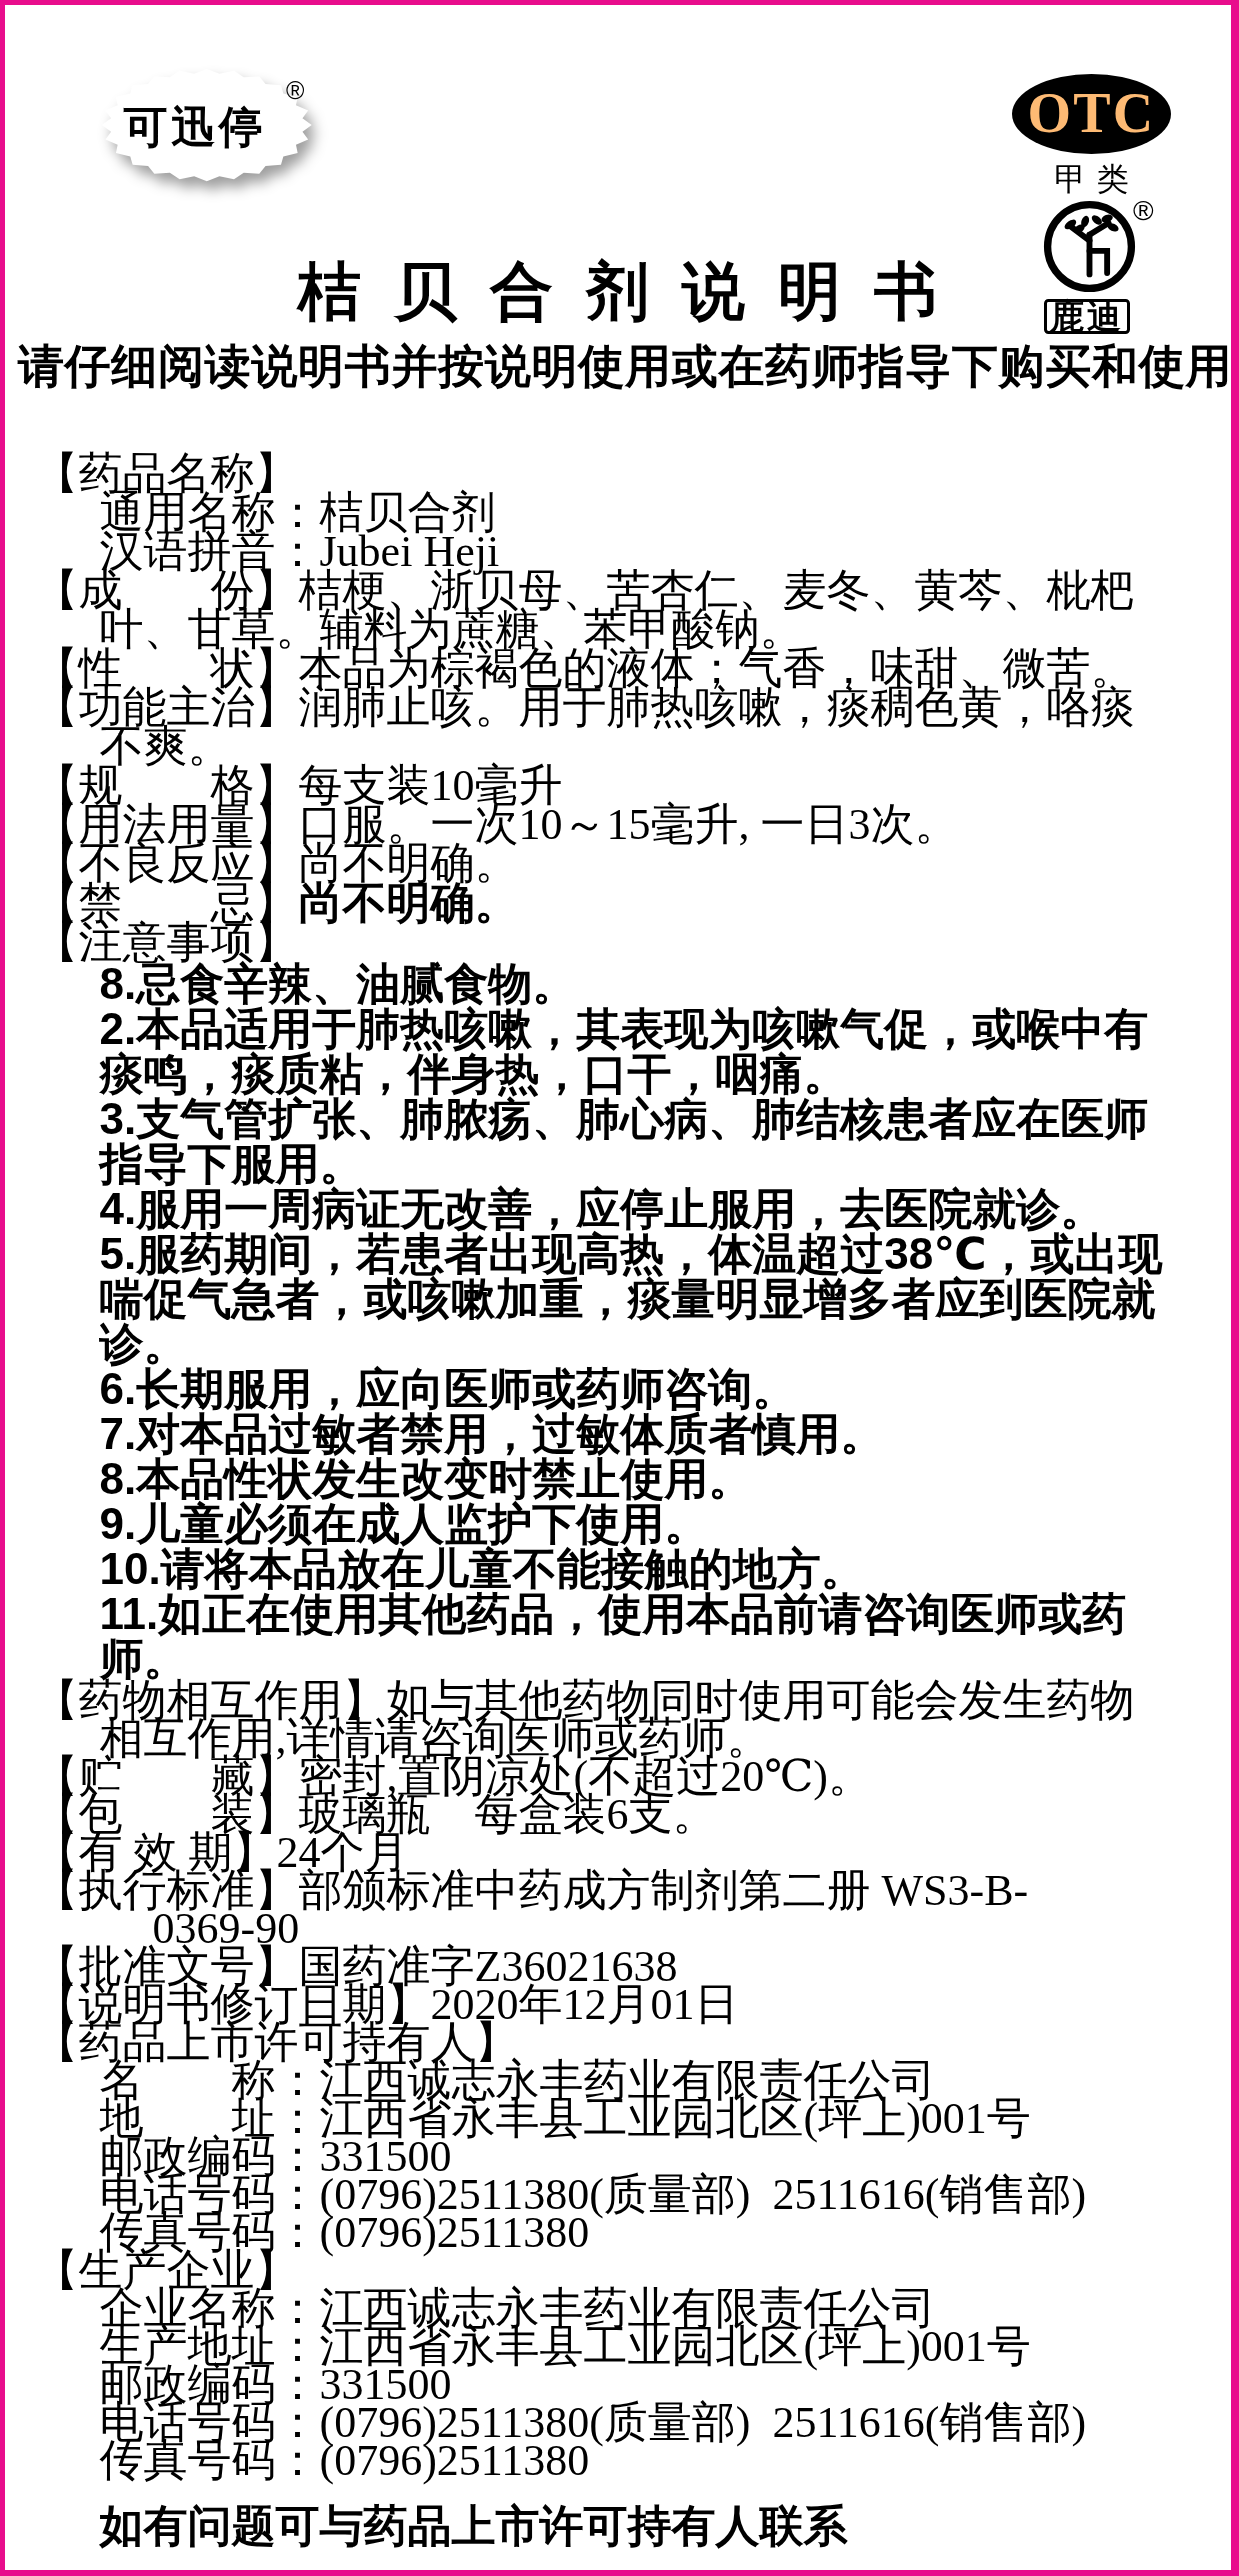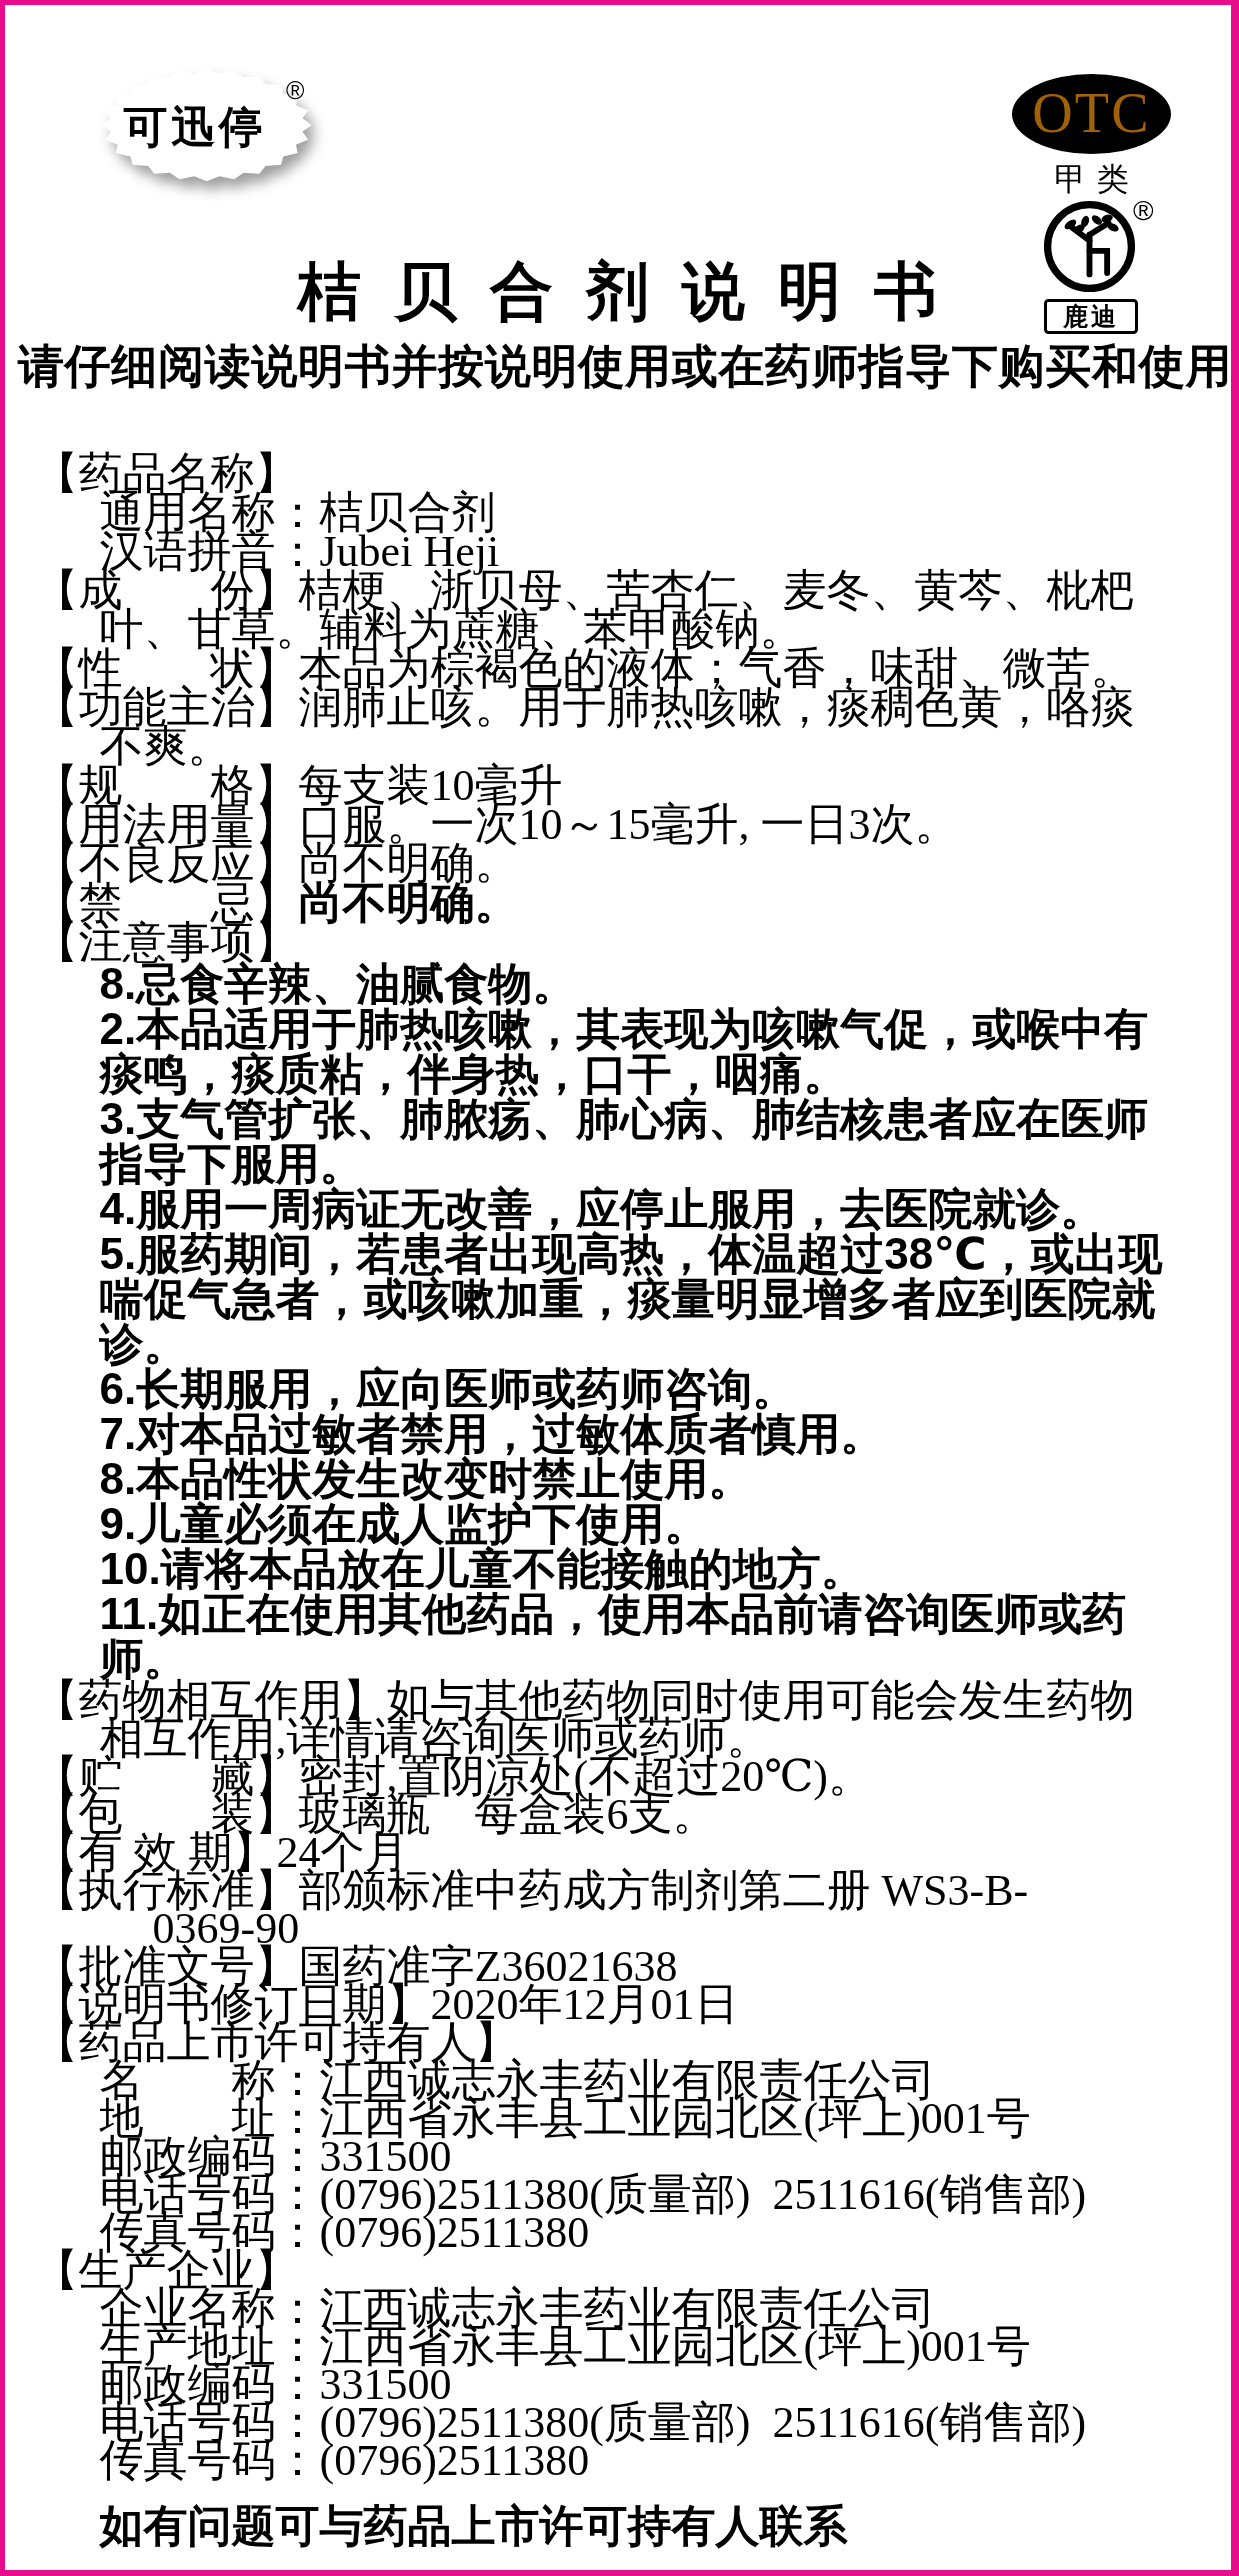--- a/index.html
+++ b/index.html
@@ -10,31 +10,31 @@
   .seal{position:absolute;left:91px;top:55px;width:229px;height:133px;}
   .seal svg{position:absolute;left:0;top:0;filter:drop-shadow(6.6px 9.6px 6.6px rgba(0,0,0,0.38));}
   .seal-text{position:absolute;left:0;top:38px;width:198px;text-align:center;
         font-family:"Liberation Sans","DejaVu Sans",sans-serif;font-weight:bold;
         font-size:44px;letter-spacing:3.7px;}
   .seal-reg{position:absolute;left:190px;top:16px;font-size:25px;
         font-family:"Liberation Sans","DejaVu Sans",sans-serif;}
   
   .otc{position:absolute;left:1007px;top:69px;width:159px;height:80px;background:#000;
         border-radius:50%;text-align:center;}
-  .otc span{color:#a16207;font-weight:normal;font-size:56px;line-height:78px;letter-spacing:2.2px;
+  .otc span{color:#fdba74;font-weight:bold;font-size:56px;line-height:78px;letter-spacing:2.2px;
         font-family:"Liberation Serif","DejaVu Serif",serif;}
   .otc-class{position:absolute;left:1007px;top:153px;width:159px;text-align:center;
         font-size:32px;font-weight:400;letter-spacing:10.3px;text-indent:10.3px;}
   .deer{position:absolute;left:1036px;top:193px;width:97px;height:97px;}
   .deer-reg{position:absolute;left:1128px;top:190px;font-size:28px;
         font-family:"Liberation Sans","DejaVu Sans",sans-serif;}
-  .ludi{position:absolute;left:1039px;top:294px;width:94px;height:35px;border:3.7px solid #000;
+  .ludi{position:absolute;left:1039px;top:294px;width:86px;height:35px;border:3.7px solid #000;
         border-radius:4.4px;box-sizing:border-box;text-align:center;
         font-family:"Liberation Sans","DejaVu Sans",sans-serif;font-weight:bold;
-        font-size:25px;line-height:28px;letter-spacing:3px;}
+        font-size:34px;line-height:28px;letter-spacing:3px;}
   
   .title{position:absolute;left:22px;top:244px;width:1181px;text-align:center;
         font-size:63px;font-weight:600;letter-spacing:33px;text-indent:33px;white-space:pre;}
   .warning{position:absolute;left:0;top:331px;width:1240px;text-align:center;
         font-family:"Liberation Sans","DejaVu Sans",sans-serif;font-weight:bold;
         font-size:46px;letter-spacing:0.7px;white-space:pre;}
   
   .body{position:absolute;left:29.5px;top:449px;width:1188px;}
   .ln{white-space:pre;font-size:44px;}
   .lh53{line-height:39px}.lh60{line-height:44px}.lh51{line-height:38px}

